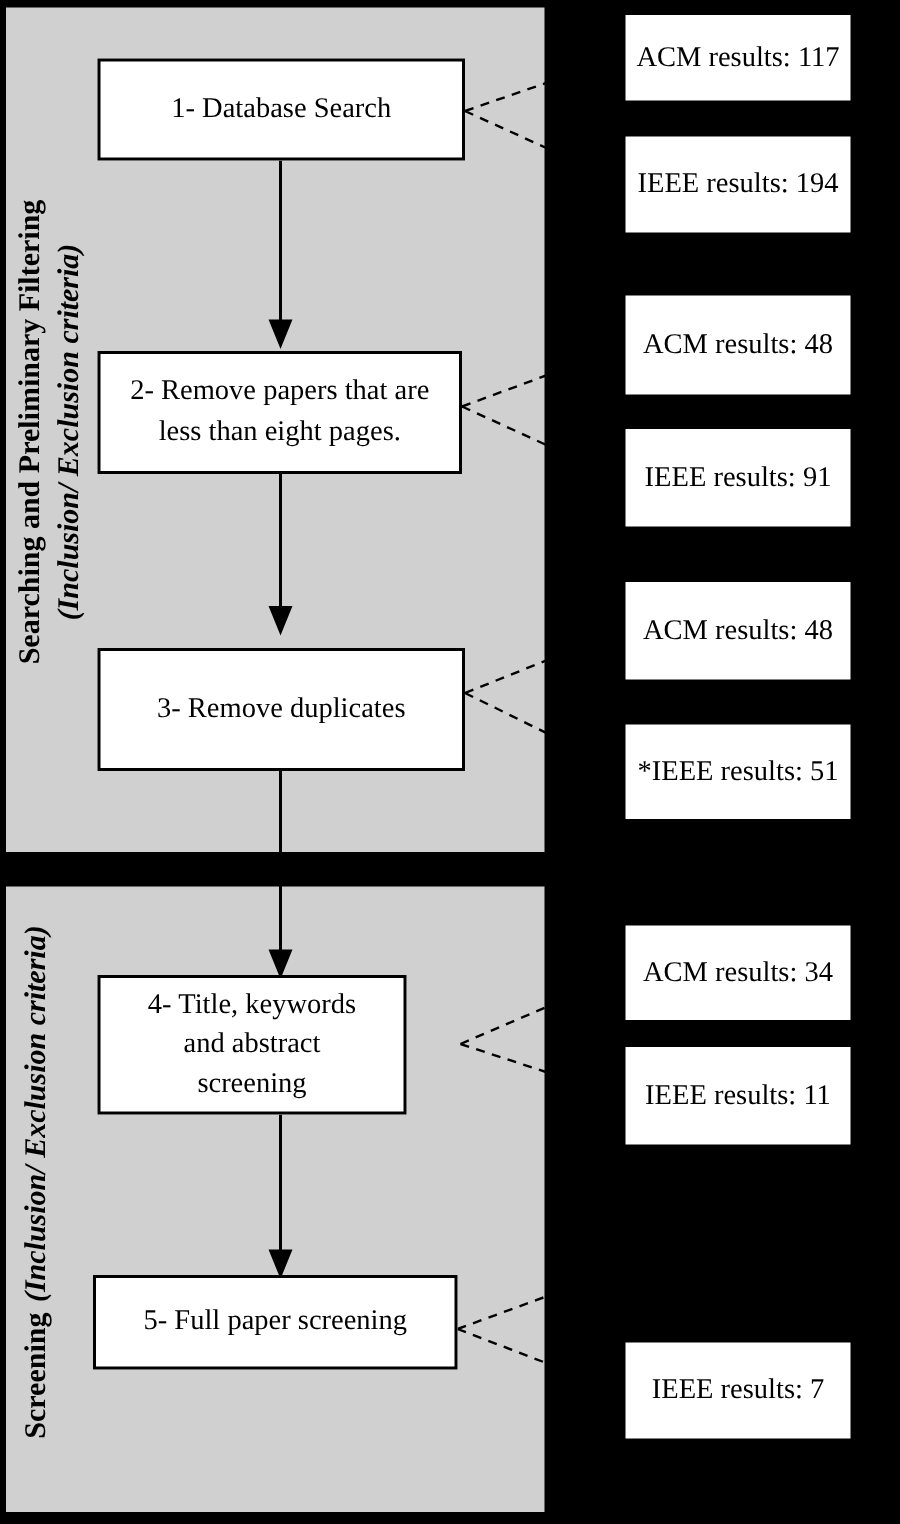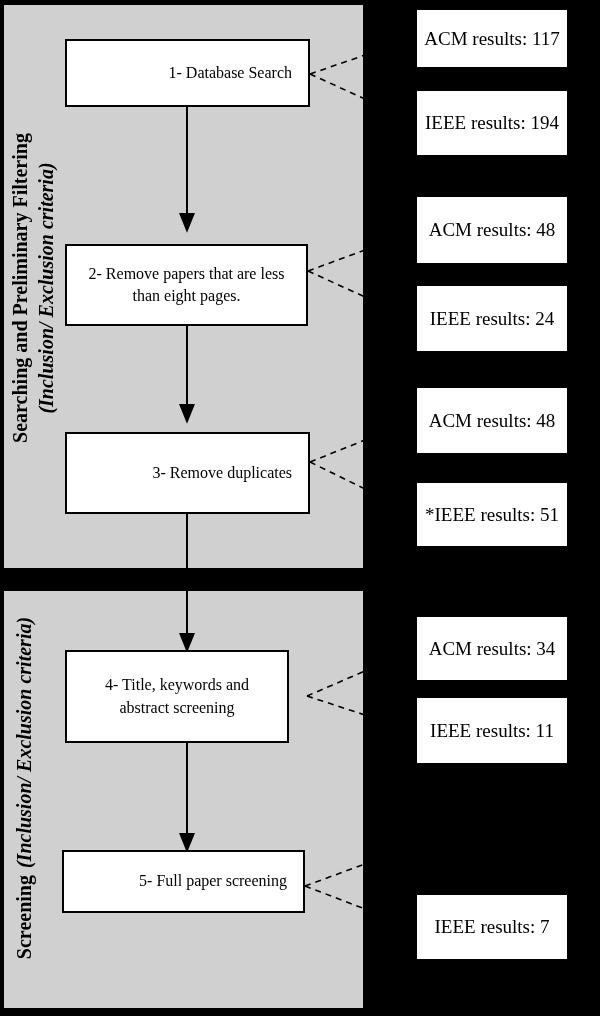--- a/index.html
+++ b/index.html
@@ -41,30 +41,30 @@
     pointer-events: none;
   }
 
   .step {
     position: absolute;
     background: #fff;
     border: 2px solid #000;
     box-sizing: border-box;
     display: flex;
     align-items: center;
-    justify-content: flex-end;
+    justify-content: center;
     text-align: center;
-    font-size: 16px;
+    font-size: 19px;
     line-height: 1.4;
     padding: 2px 16px;
   }
   .step1 { left: 65px; top: 39px;  width: 245px; height: 68px; }
-  .step2 { left: 65px; top: 244px; width: 243px; height: 82px; }
+  .step2 { left: 65px; top: 234px; width: 243px; height: 82px; }
   .step3 { left: 65px; top: 421px; width: 245px; height: 82px; margin-top: 11px; }
-  .step4 { left: 65px; top: 650px; width: 224px; height: 93px; padding: 4px 20px; }
+  .step4 { left: 65px; top: 650px; width: 206px; height: 93px; padding: 4px 20px; }
   .step5 { left: 62px; top: 850px; width: 243px; height: 63px; }
 
   .result {
     position: absolute;
     left: 417px;
     width: 150px;
     background: #fff;
     display: flex;
     align-items: center;
     justify-content: center;
@@ -146,21 +146,21 @@
   <div class="result r1">
     <span>ACM results: 117</span>
   </div>
   <div class="result r2">
     <span>IEEE results: 194</span>
   </div>
   <div class="result r3">
     <span>ACM results: 48</span>
   </div>
   <div class="result r4">
-    <span>IEEE results: 24</span>
+    <span>IEEE results: 91</span>
   </div>
   <div class="result r5">
     <span>ACM results: 48</span>
   </div>
   <div class="result r6">
     <span>*IEEE results: 51</span>
   </div>
   <div class="result r7">
     <span>ACM results: 34</span>
   </div>

